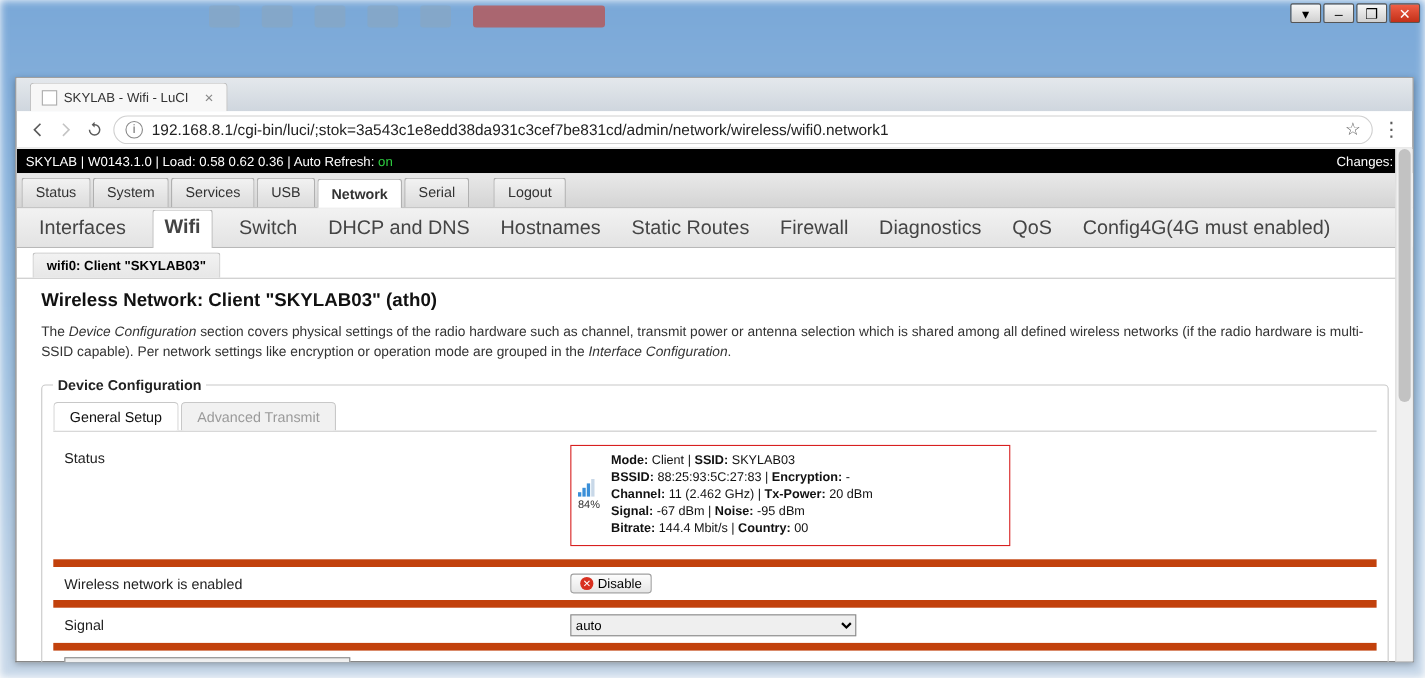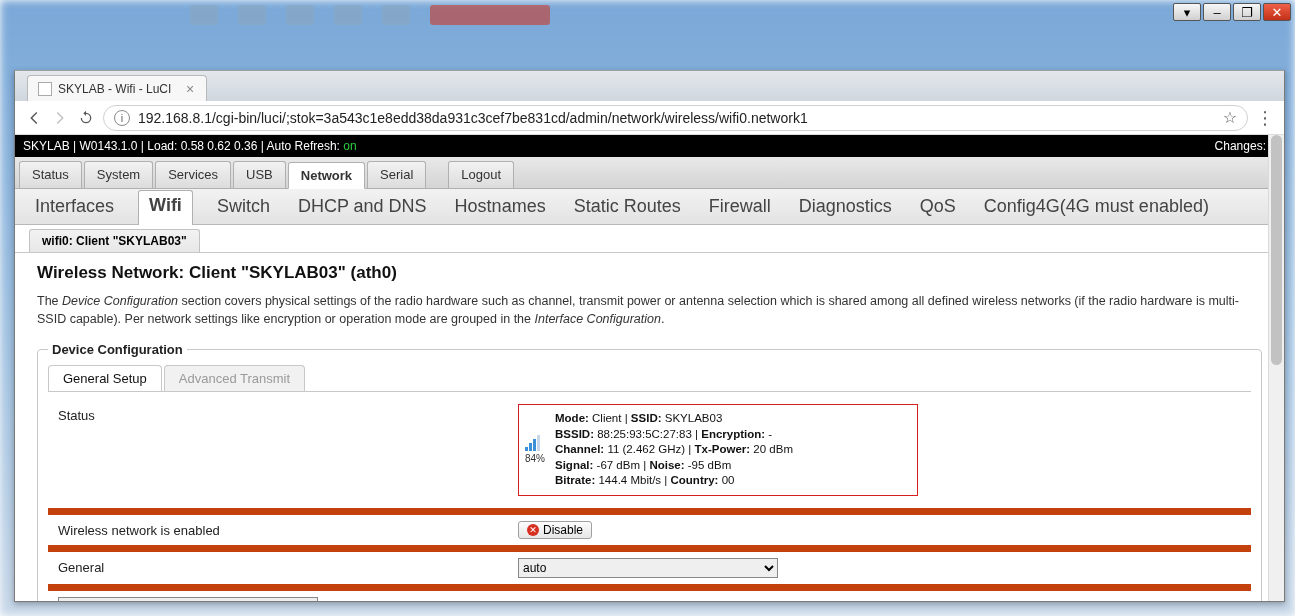--- a/index.html
+++ b/index.html
@@ -212,21 +212,21 @@
           <div class="lbl">Wireless network is enabled</div>
           <div class="val">
             <button class="btn-disable">
               <span class="red-x">✕</span>
               <span>Disable</span>
             </button>
           </div>
         </div>
 
         <div class="row">
-          <div class="lbl">General</div>
+          <div class="lbl">Signal</div>
           <div class="val">
             <select class="cbi-sel">
               <option>auto</option>
             </select>
           </div>
         </div>
 
         <div class="row">
           <div class="val">
             <select class="cbi-sel">

